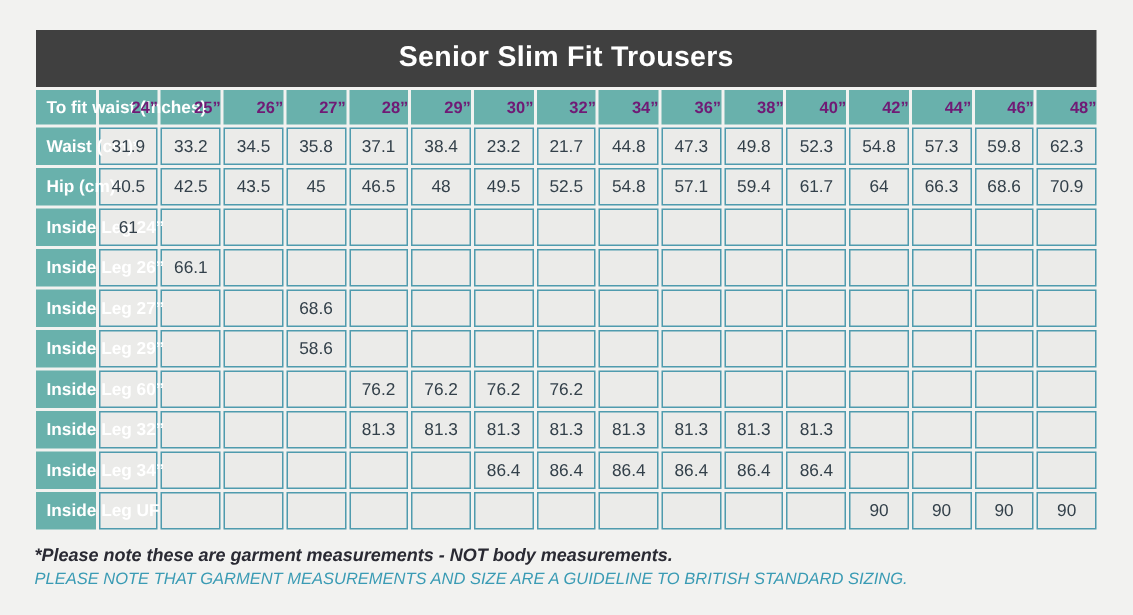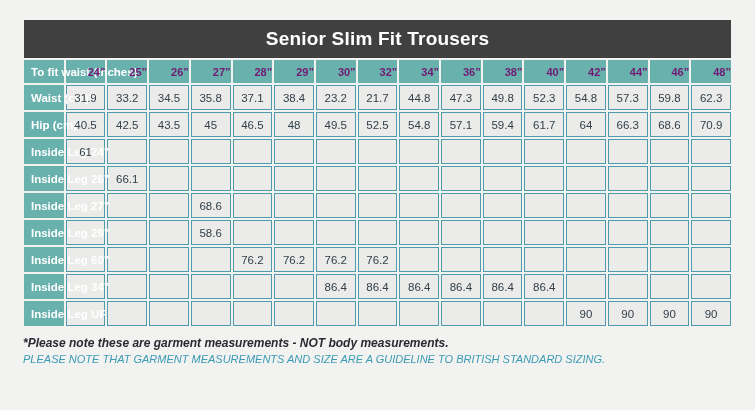--- a/index.html
+++ b/index.html
@@ -239,20 +239,39 @@
           <td class="data-cell"></td>
           <td class="data-cell"></td>
           <td class="data-cell"></td>
           <td class="data-cell"></td>
           <td class="data-cell"></td>
           <td class="data-cell"></td>
           <td class="data-cell"></td>
           <td class="data-cell"></td>
         </tr>
         <tr>
+          <td class="row-label">Inside Leg 32”</td>
+          <td class="data-cell"></td>
+          <td class="data-cell"></td>
+          <td class="data-cell"></td>
+          <td class="data-cell"></td>
+          <td class="data-cell">81.3</td>
+          <td class="data-cell">81.3</td>
+          <td class="data-cell">81.3</td>
+          <td class="data-cell">81.3</td>
+          <td class="data-cell">81.3</td>
+          <td class="data-cell">81.3</td>
+          <td class="data-cell">81.3</td>
+          <td class="data-cell">81.3</td>
+          <td class="data-cell"></td>
+          <td class="data-cell"></td>
+          <td class="data-cell"></td>
+          <td class="data-cell"></td>
+        </tr>
+        <tr>
           <td class="row-label">Inside Leg 34”</td>
           <td class="data-cell"></td>
           <td class="data-cell"></td>
           <td class="data-cell"></td>
           <td class="data-cell"></td>
           <td class="data-cell"></td>
           <td class="data-cell"></td>
           <td class="data-cell">86.4</td>
           <td class="data-cell">86.4</td>
           <td class="data-cell">86.4</td>

